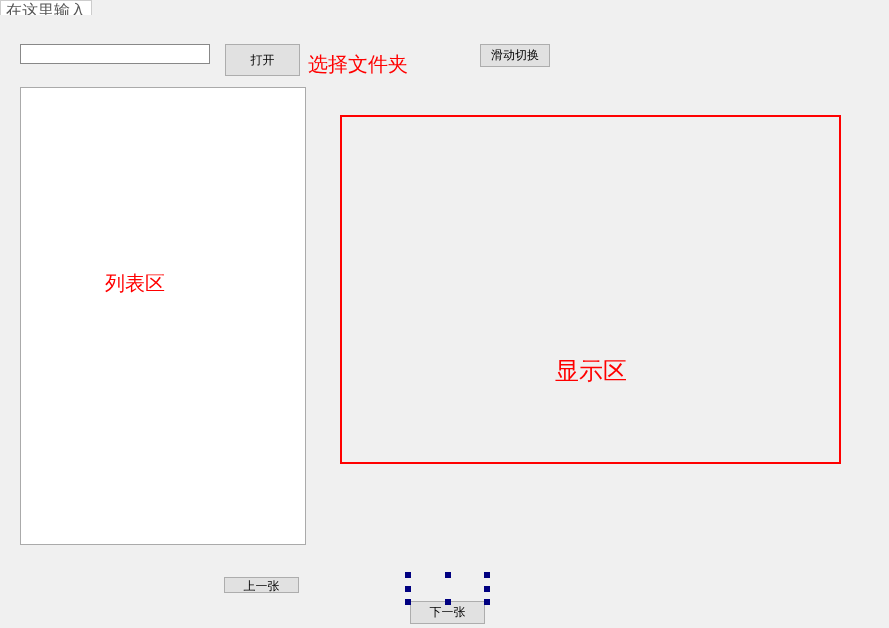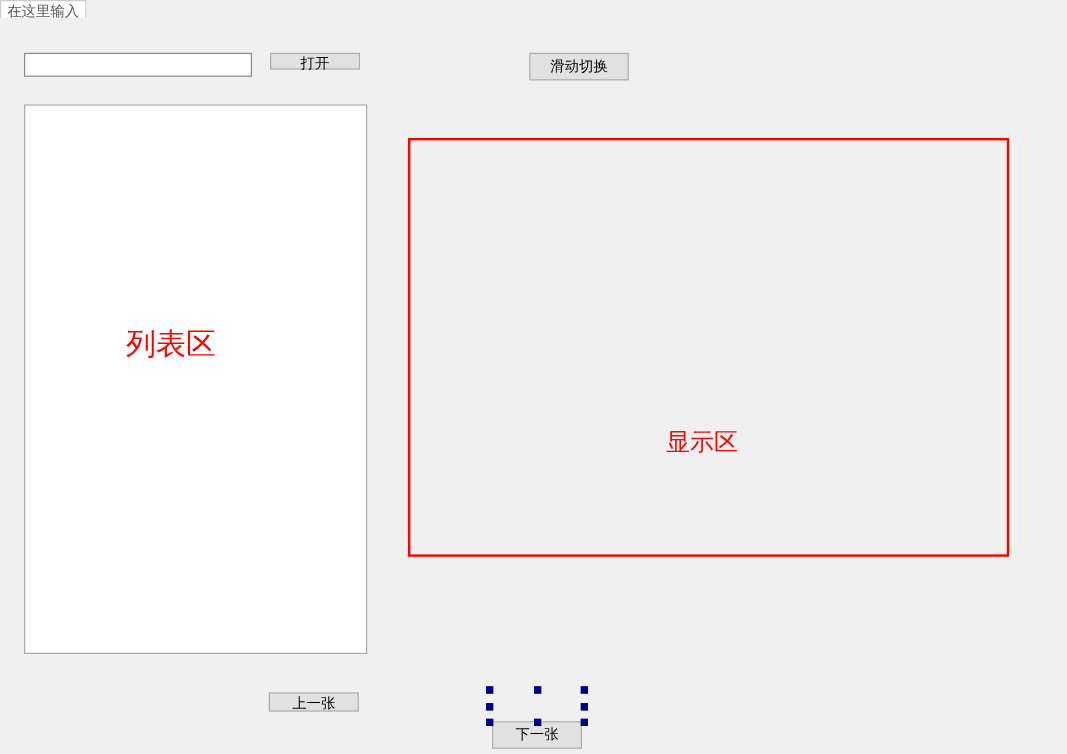--- a/index.html
+++ b/index.html
@@ -22,21 +22,21 @@
       left: 0;
       width: 889px;
       height: 15px;
     }
     .tab {
       display: inline-block;
       background: #ffffff;
       border: 1px solid #ccc;
       border-bottom: none;
       padding: 0px 5px;
-      font-size: 12px;
+      font-size: 16px;
       color: #555;
     }
     .design-surface {
       position: absolute;
       top: 15px;
       left: 0;
       width: 889px;
       height: 613px;
       background-color: #f0f0f0;
       background-image: radial-gradient(circle, #999 0.5px, transparent 0.5px);
@@ -57,26 +57,26 @@
       background: #e1e1e1;
       border: 1px solid #adadad;
       font-size: 12px;
       cursor: pointer;
       font-family: "Microsoft YaHei", "SimSun", sans-serif;
     }
     .btn-open {
       top: 29px;
       left: 225px;
       width: 75px;
-      height: 14px;
+      height: 32px;
     }
     .btn-switch {
       top: 29px;
-      left: 441px;
-      width: 83px;
+      left: 480px;
+      width: 70px;
       height: 23px;
     }
     .btn-prev {
       top: 562px;
       left: 224px;
       width: 75px;
       height: 16px;
     }
     .btn-next {
       top: 562px;
@@ -100,38 +100,38 @@
       width: 286px;
       height: 458px;
       background: #ffffff;
       border: 1px solid #aaa;
     }
     .label-list-area {
       position: absolute;
       top: 255px;
       left: 105px;
       color: #ff0000;
-      font-size: 25px;
+      font-size: 20px;
       font-family: "SimSun", sans-serif;
     }
     .display-area {
       position: absolute;
       top: 100px;
       left: 340px;
       width: 501px;
       height: 349px;
       border: 2px solid #ff0000;
       background: transparent;
     }
     .label-display-area {
       position: absolute;
       top: 340px;
       left: 555px;
       color: #ff0000;
-      font-size: 20px;
+      font-size: 24px;
       font-family: "SimSun", sans-serif;
     }
     
     .selection-wrapper {
       position: absolute;
       top: 557px;
       left: 405px;
       width: 85px;
       height: 33px;
       pointer-events: none;
@@ -158,20 +158,21 @@
 <div class="tab-container">
   <span class="tab">在这里输入</span>
 </div>
 
 <div class="design-surface">
 
   <input class="path-input" type="text" value="" style="">
 
   <button class="btn btn-open">打开</button>
 
+  <span class="label-select-folder">选择文件夹</span>
 
   <button class="btn btn-switch">滑动切换</button>
 
   <div class="list-area"></div>
 
   <span class="label-list-area">列表区</span>
 
   <div class="display-area"></div>
 
   <span class="label-display-area">显示区</span>

